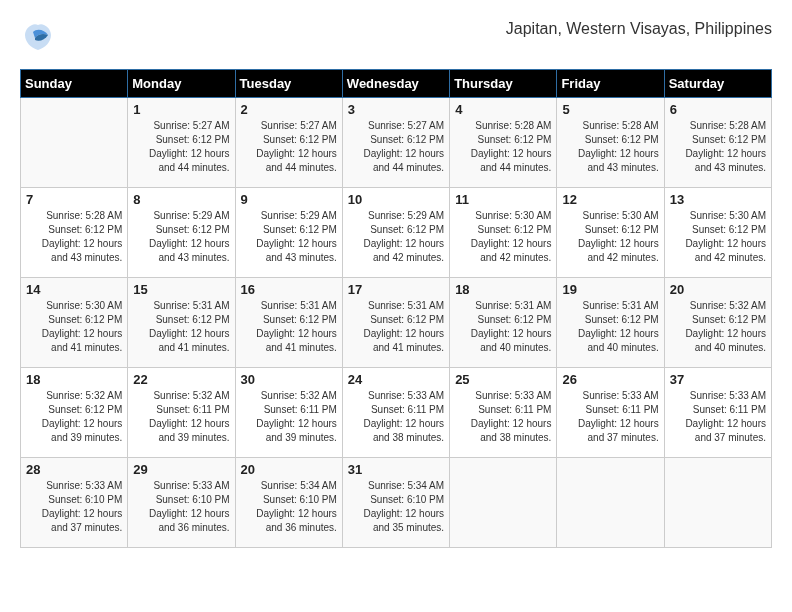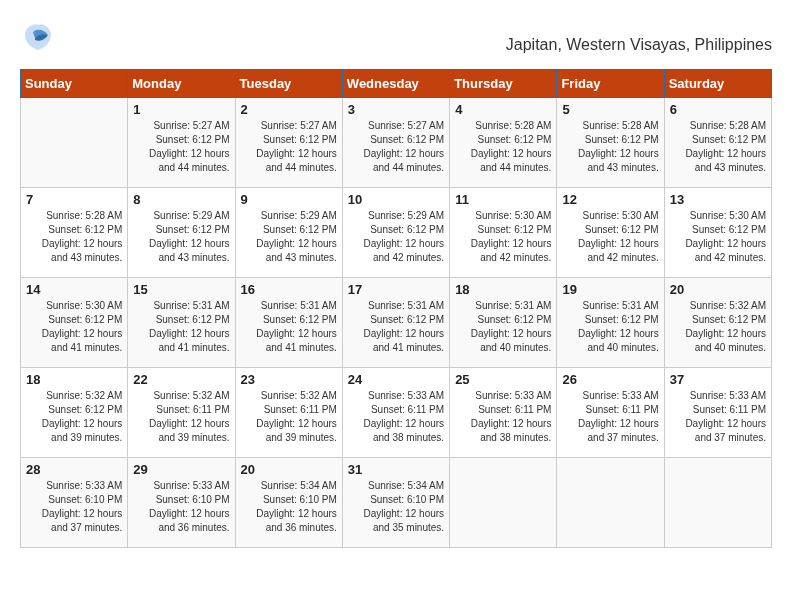--- a/index.html
+++ b/index.html
@@ -25,29 +25,28 @@
       text-align: right;
     }
     .month-title {
       font-size: 42px;
       font-weight: bold;
       color: #1a3a5c;
     }
     .location-title {
       font-size: 16px;
       color: #333;
-      margin-top: 16px;
     }
     table {
       width: 100%;
       border-collapse: collapse;
       font-size: 11px;
     }
     thead tr th {
-      background-color: #c2410c;
+      background-color: #000000;
       color: white;
       padding: 6px 4px;
       text-align: left;
       font-size: 13px;
       font-weight: bold;
       border: 1px solid #2e6da4;
     }
     tbody tr td {
       border: 1px solid #ccc;
       vertical-align: top;
@@ -265,21 +264,21 @@
 and 39 minutes.</div>
         </td>
         <td>
           <span class="day-number">22</span>
           <div class="day-info" style="white-space: pre-line;">Sunrise: 5:32 AM
 Sunset: 6:11 PM
 Daylight: 12 hours
 and 39 minutes.</div>
         </td>
         <td>
-          <span class="day-number">23</span>
+          <span class="day-number">30</span>
           <div class="day-info" style="white-space: pre-line;">Sunrise: 5:32 AM
 Sunset: 6:11 PM
 Daylight: 12 hours
 and 39 minutes.</div>
         </td>
         <td>
           <span class="day-number">24</span>
           <div class="day-info" style="white-space: pre-line;">Sunrise: 5:33 AM
 Sunset: 6:11 PM
 Daylight: 12 hours

